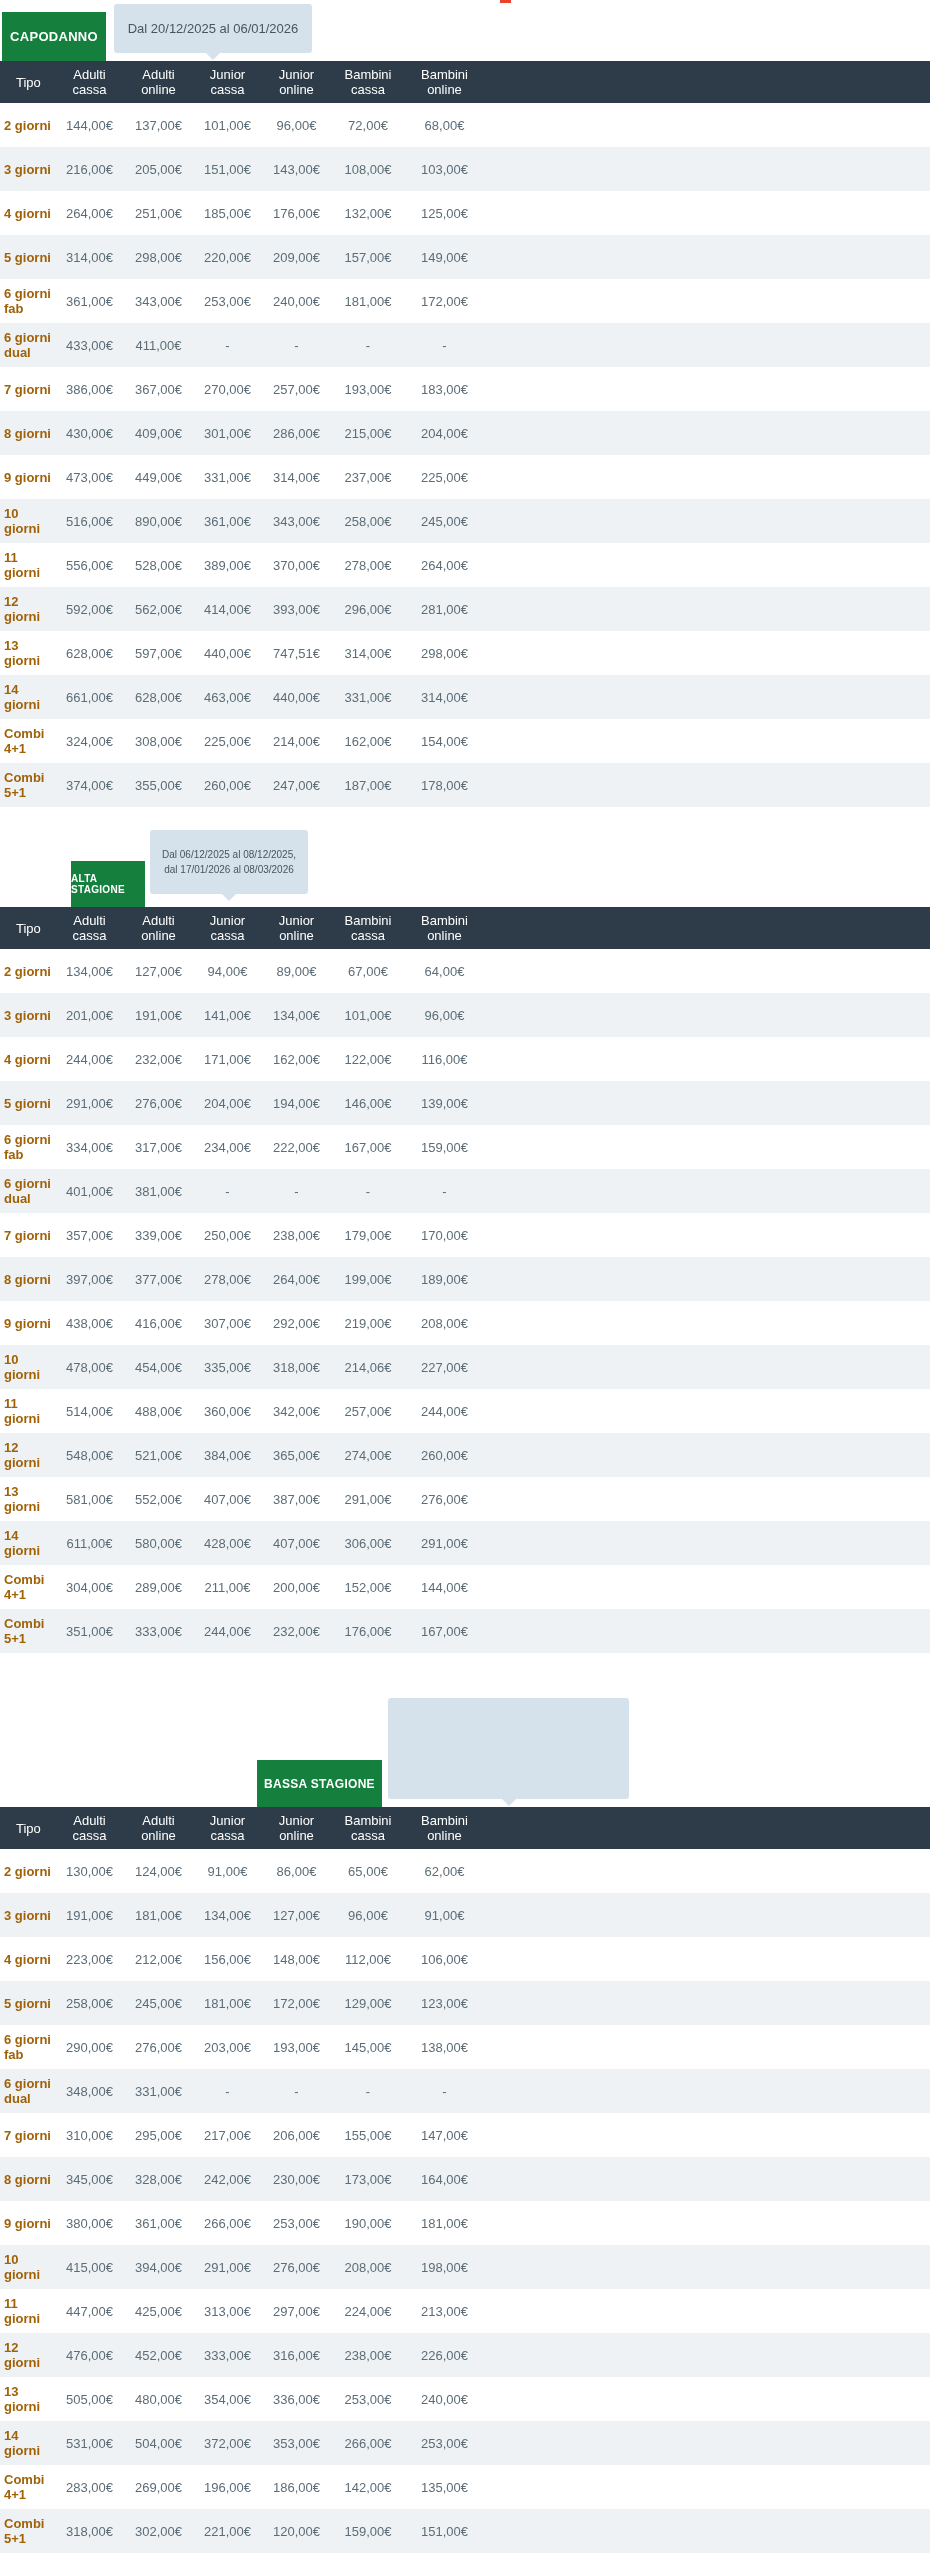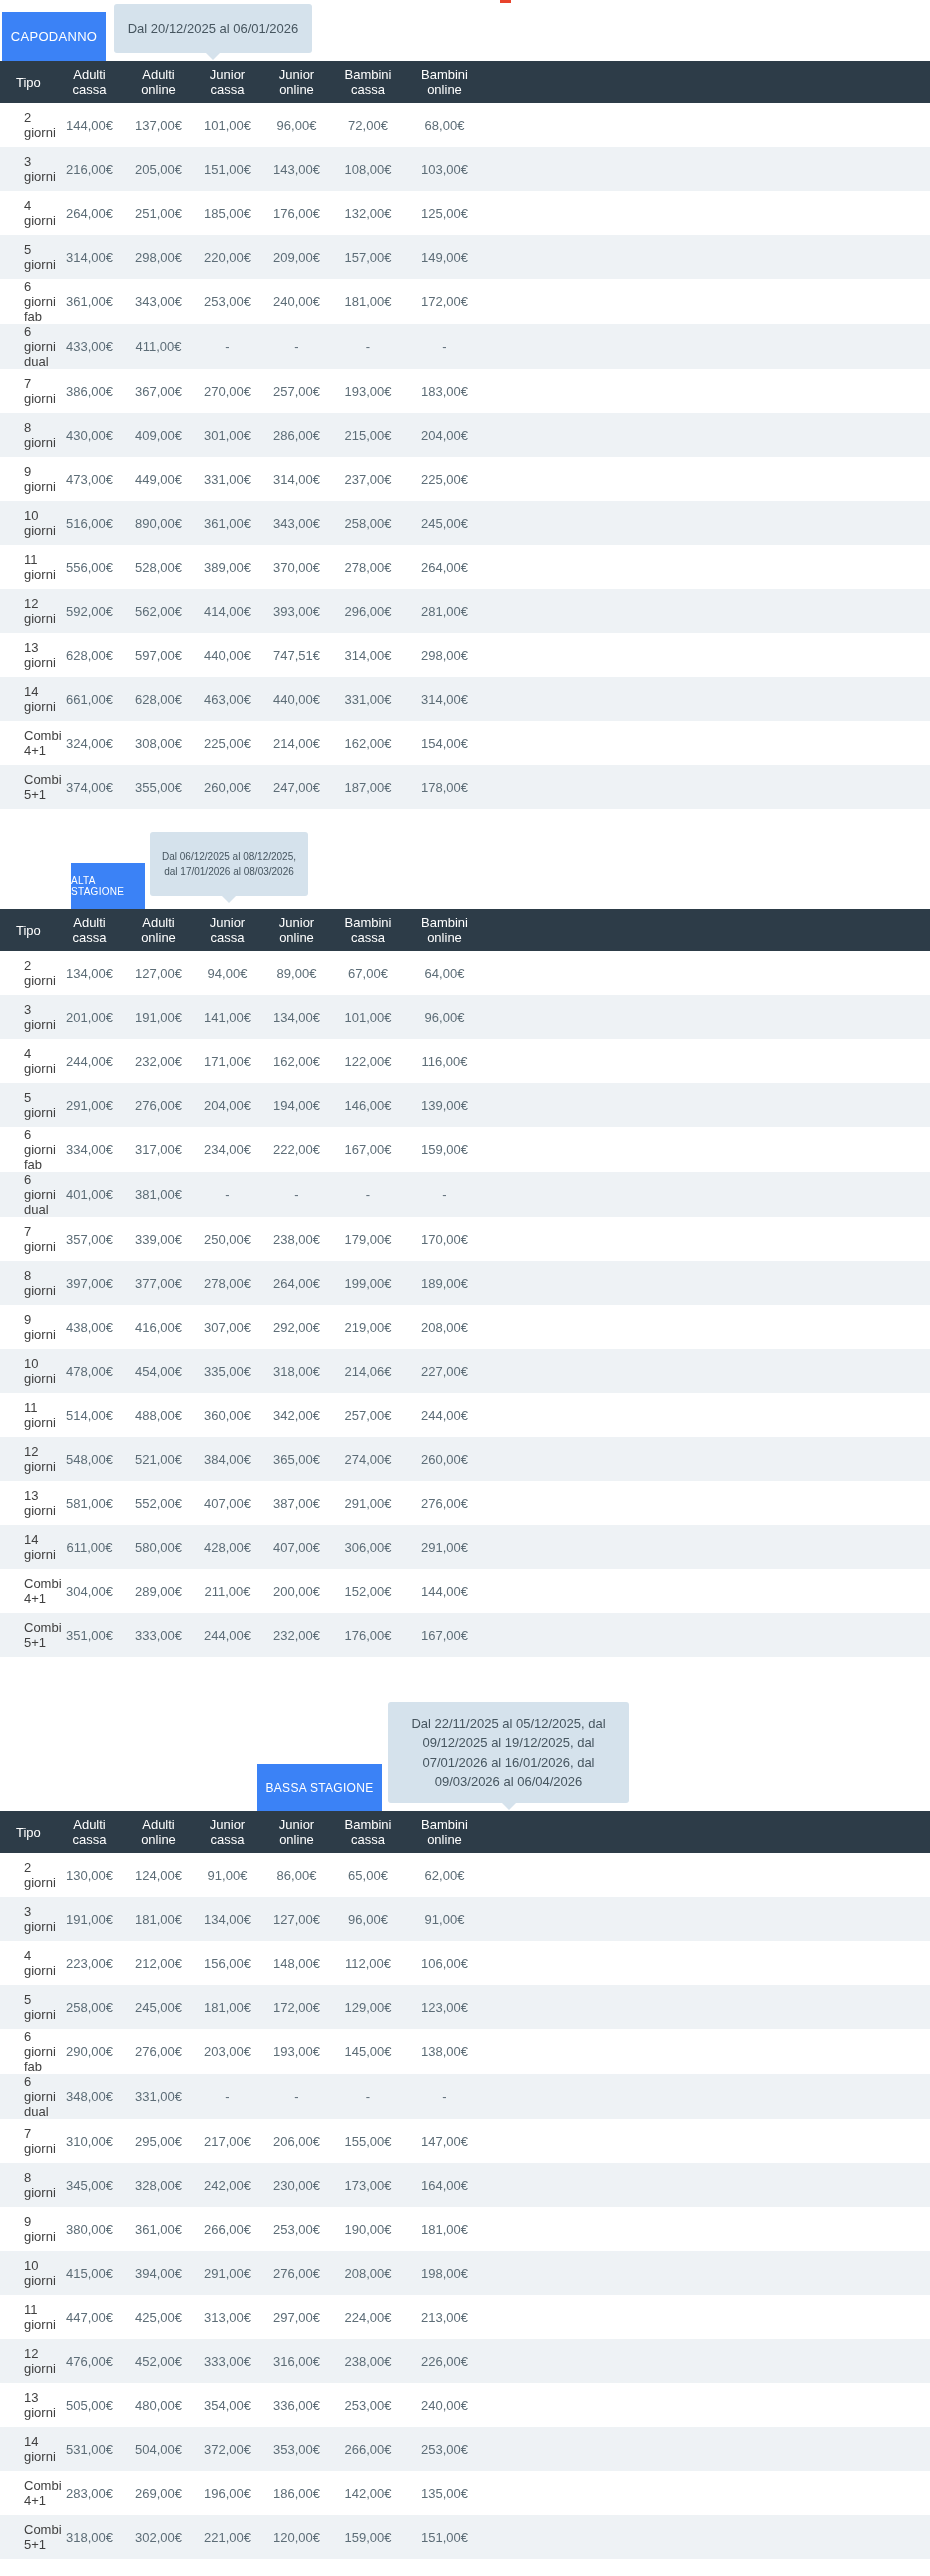--- a/index.html
+++ b/index.html
@@ -7,21 +7,21 @@
   .page { position:relative; width:931px; background:#ffffff; }
 
   .marker { position:absolute; top:0; left:500px; width:11px; height:3px; background:#e8432c; }
 
   .section-head { position:relative; }
   .head-1 { height:61px; }
   .head-2 { height:100px; }
   .head-3 { height:154px; }
 
   .tab {
-    position:absolute; background:#3b82f6; color:#ffffff; font-weight:normal;
+    position:absolute; background:#15803d; color:#ffffff; font-weight:bold;
     display:flex; align-items:center; justify-content:center;
     letter-spacing:0.3px; text-transform:uppercase; cursor:pointer;
   }
   .tab-1 { left:2px;  top:12px;  width:104px; height:49px; font-size:13px; }
   .tab-2 { left:71px; bottom:0;  width:74px;  height:46px; font-size:10px; }
   .tab-3 { left:257px; bottom:0; width:125px; height:47px; font-size:12px; }
 
   .tooltip {
     position:absolute; background:#d5e2ec; color:#46555f; border-radius:3px;
     display:flex; align-items:center; justify-content:center; text-align:center;
@@ -36,21 +36,21 @@
     border-top:8px solid #d5e2ec;
   }
 
   table { border-collapse:collapse; width:931px; table-layout:fixed; }
   thead th {
     background:#2d3c48; color:#ffffff; font-weight:normal; font-size:13px;
     height:42px; text-align:center; padding:0;
   }
   thead th.tipo-col { text-align:left; padding-left:16px; }
   tbody td { height:44px; font-size:13px; color:#5d6d77; text-align:center; padding:0; }
-  tbody td.tipo-cell { text-align:left; padding-left:24px; color:#404040; }
+  tbody td.tipo-cell { text-align:left; padding-left:4px; color:#a16207;font-weight:bold; }
   tbody tr:nth-child(even) { background:#eef2f5; }
 </style>
 </head>
 <body>
 
 <div class="page">
 
   <div class="marker"></div>
 
   <div class="section-head head-1">
@@ -437,21 +437,20 @@
           <td>176,00€</td>
           <td>167,00€</td>
           <td></td>
         </tr>
       </tbody>
   </table>
 
   <div class="section-head head-3">
     <div class="tab tab-3">BASSA STAGIONE</div>
     <div class="tooltip tip-3">
-      <span>Dal 22/11/2025 al 05/12/2025, dal 09/12/2025 al 19/12/2025, dal 07/01/2026 al 16/01/2026, dal 09/03/2026 al 06/04/2026</span>
       <div class="arrow"></div>
     </div>
   </div>
   <table>
     <colgroup>
       <col style="width:55px">
         <col style="width:69px">
         <col style="width:69px">
         <col style="width:69px">
       <col style="width:69px">

